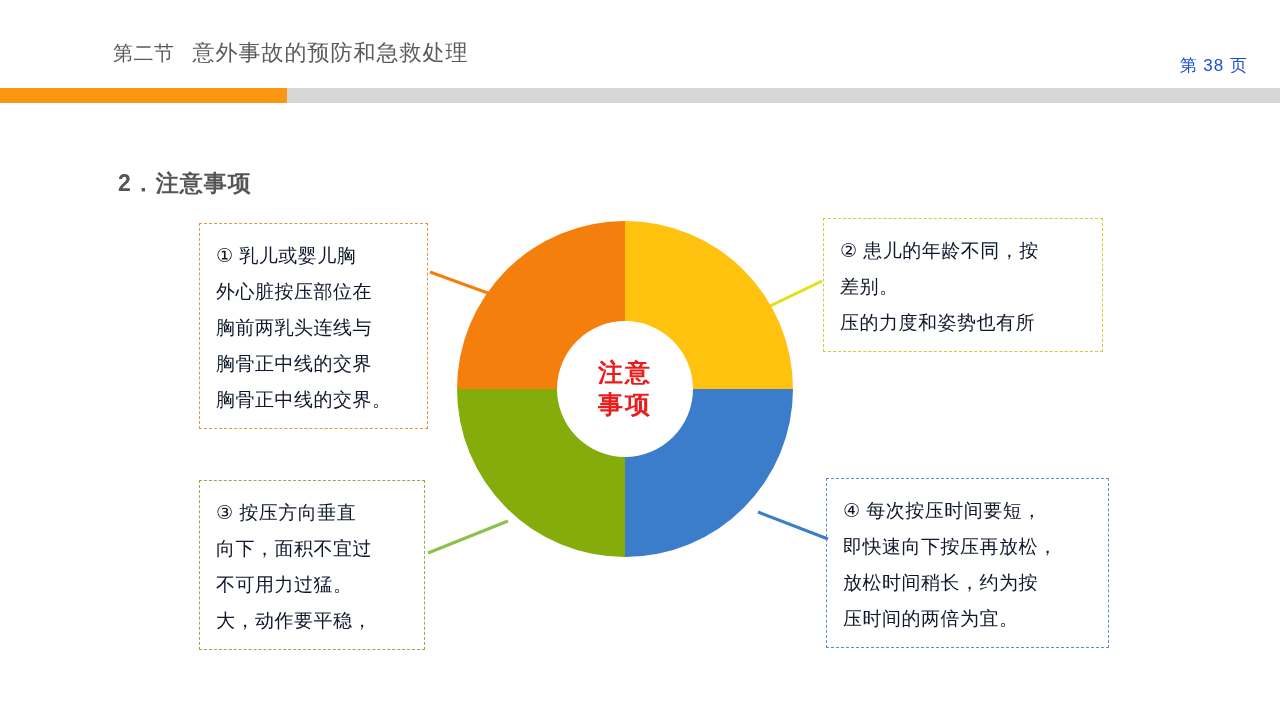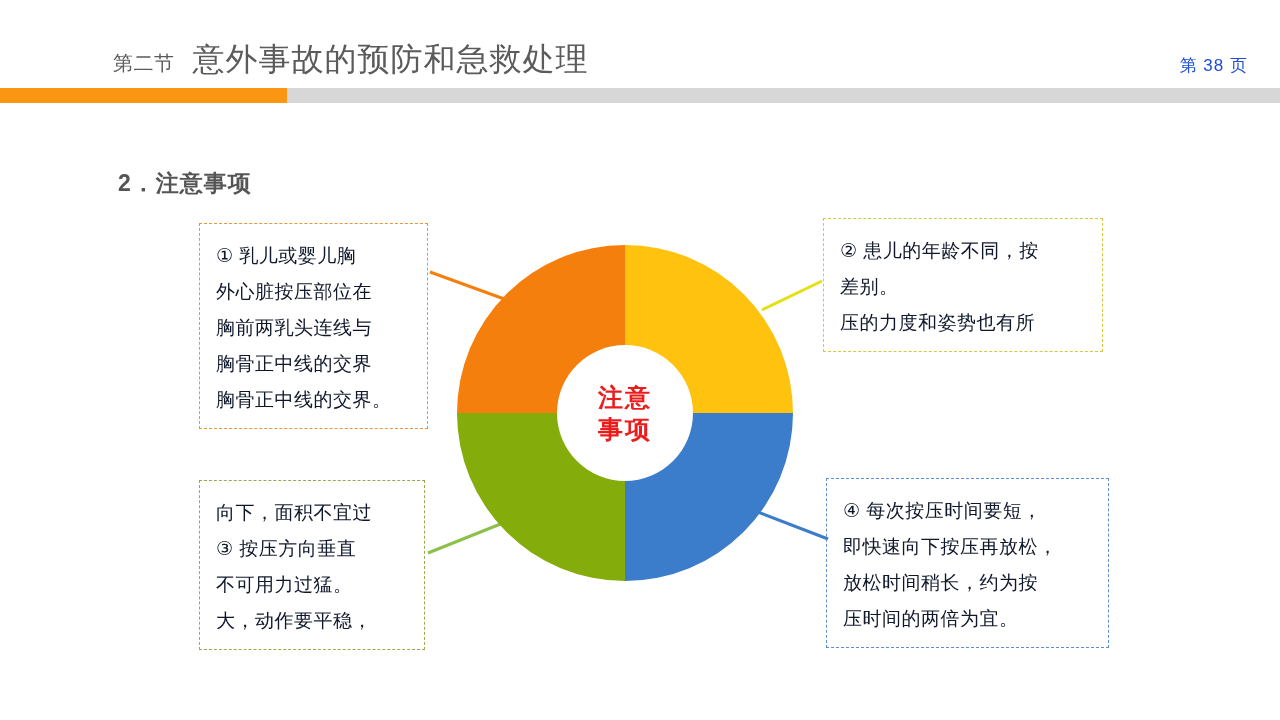--- a/index.html
+++ b/index.html
@@ -30,21 +30,21 @@
     display: flex;
     align-items: baseline;
     white-space: nowrap;
   }
   .header-title .sec-no {
     font-size: 20px;
     color: #5b5b5b;
     letter-spacing: 0.5px;
   }
   .header-title .sec-name {
-    font-size: 32px;
+    font-size: 22px;
     color: #5b5b5b;
     margin-left: 18px;
     letter-spacing: 1px;
   }
   .page-number {
     position: absolute;
     right: 32px;
     top: 54px;
     font-size: 17px;
     color: #1d4ed8;
@@ -77,23 +77,24 @@
     font-weight: bold;
     color: #555555;
     letter-spacing: 1px;
     white-space: nowrap;
   }
 
   
   .donut-wrap {
     position: absolute;
     left: 450px;
-    top: 238px;
+    top: 214px;
     width: 350px;
     height: 350px;
+    font-family: Liberation Serif, serif;
   }
   .donut-wrap svg {
     display: block;
   }
   .donut-center-text {
     position: absolute;
     left: 0;
     top: 0;
     width: 350px;
     height: 350px;
@@ -211,22 +212,22 @@
     <span class="line">胸骨正中线的交界。</span>
   </div>
 
   <div class="callout" id="callout-2">
     <span class="line">②  患儿的年龄不同，按</span>
     <span class="line">差别。</span>
     <span class="line">压的力度和姿势也有所</span>
   </div>
 
   <div class="callout" id="callout-3">
+    <span class="line">③  按压方向垂直</span>
     <span class="line">向下，面积不宜过</span>
-    <span class="line">③  按压方向垂直</span>
     <span class="line">不可用力过猛。</span>
     <span class="line">大，动作要平稳，</span>
   </div>
 
   <div class="callout" id="callout-4">
     <span class="line">④  每次按压时间要短，</span>
     <span class="line">即快速向下按压再放松，</span>
     <span class="line">放松时间稍长，约为按</span>
     <span class="line">压时间的两倍为宜。</span>
   </div>

